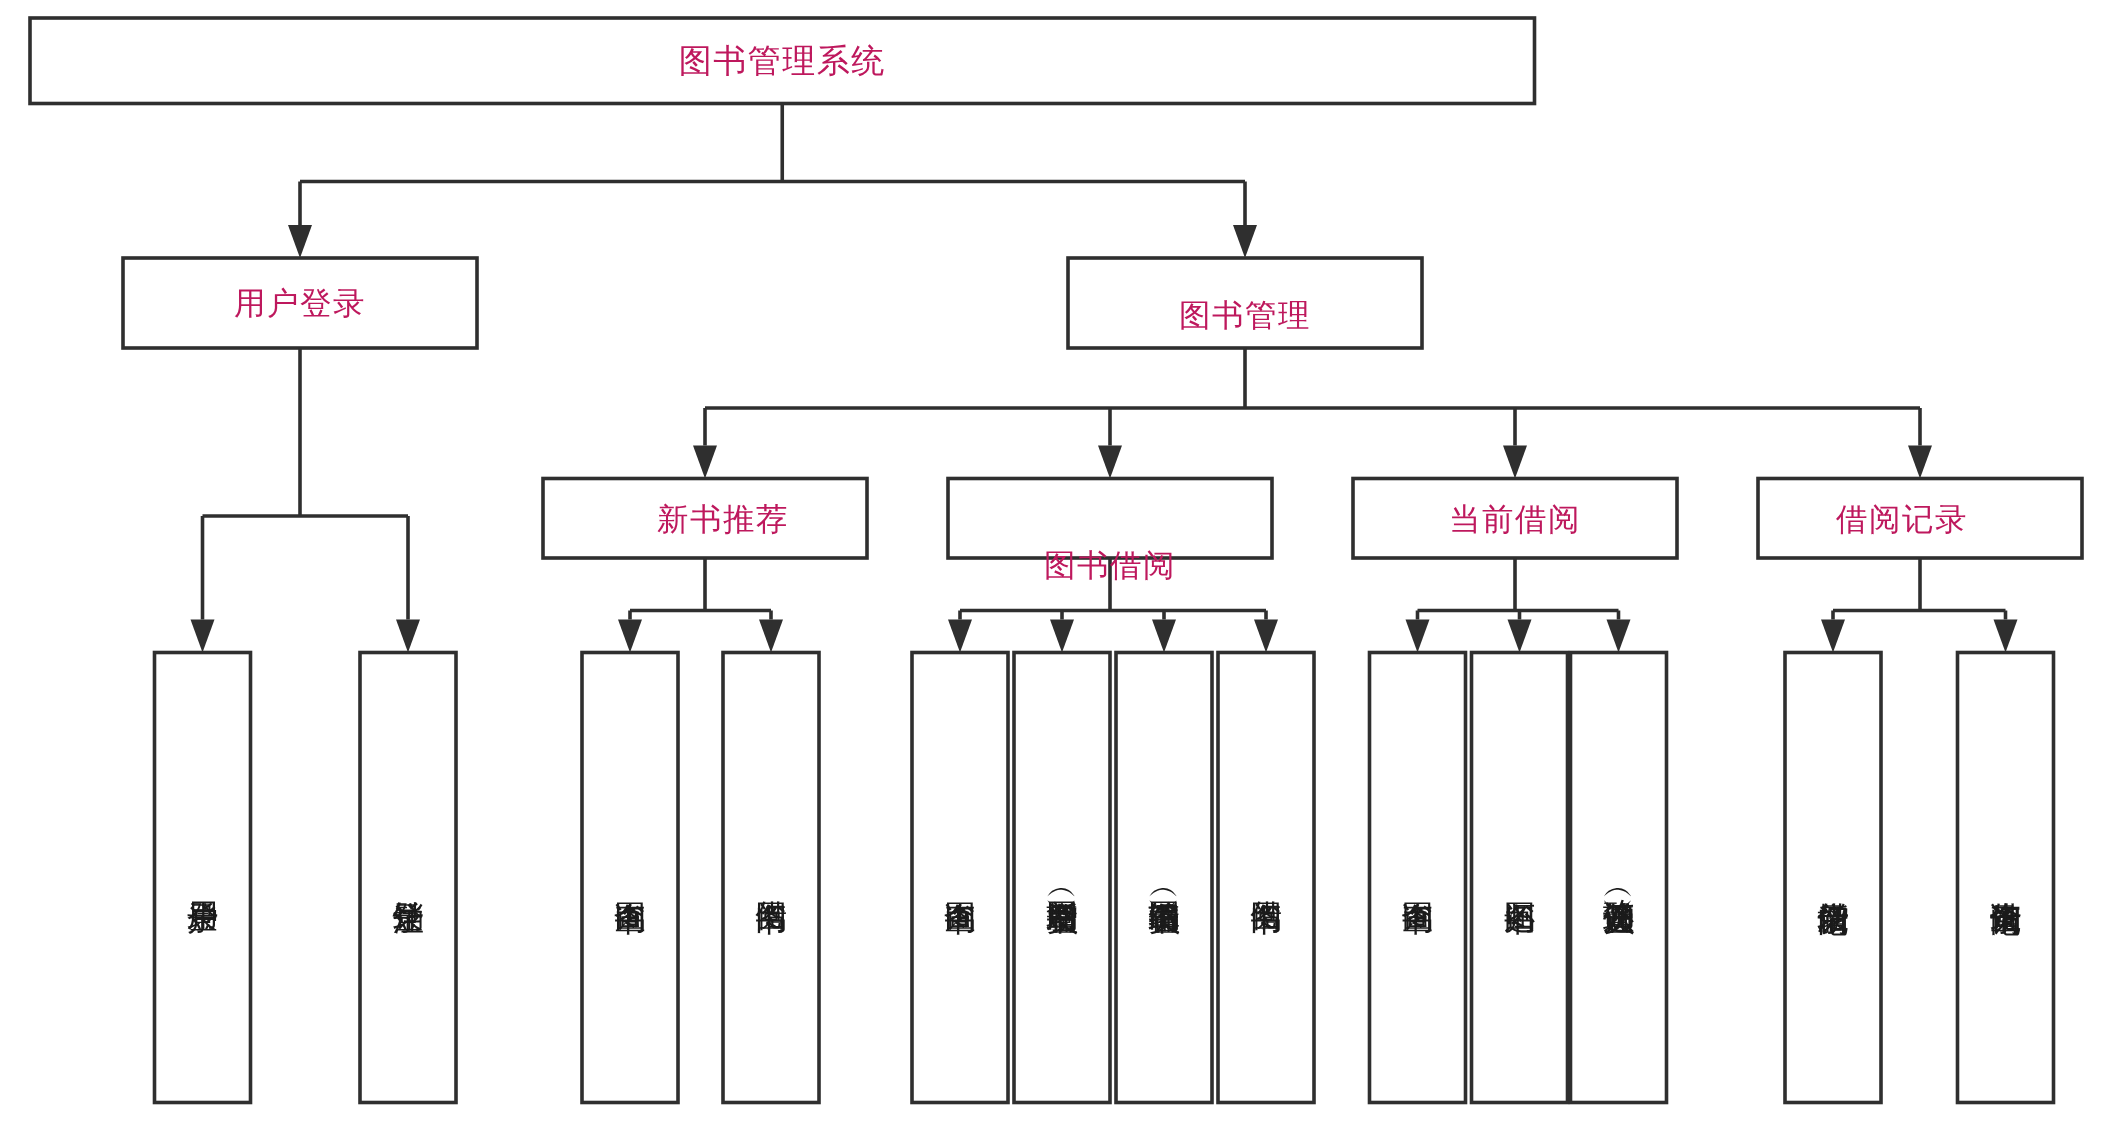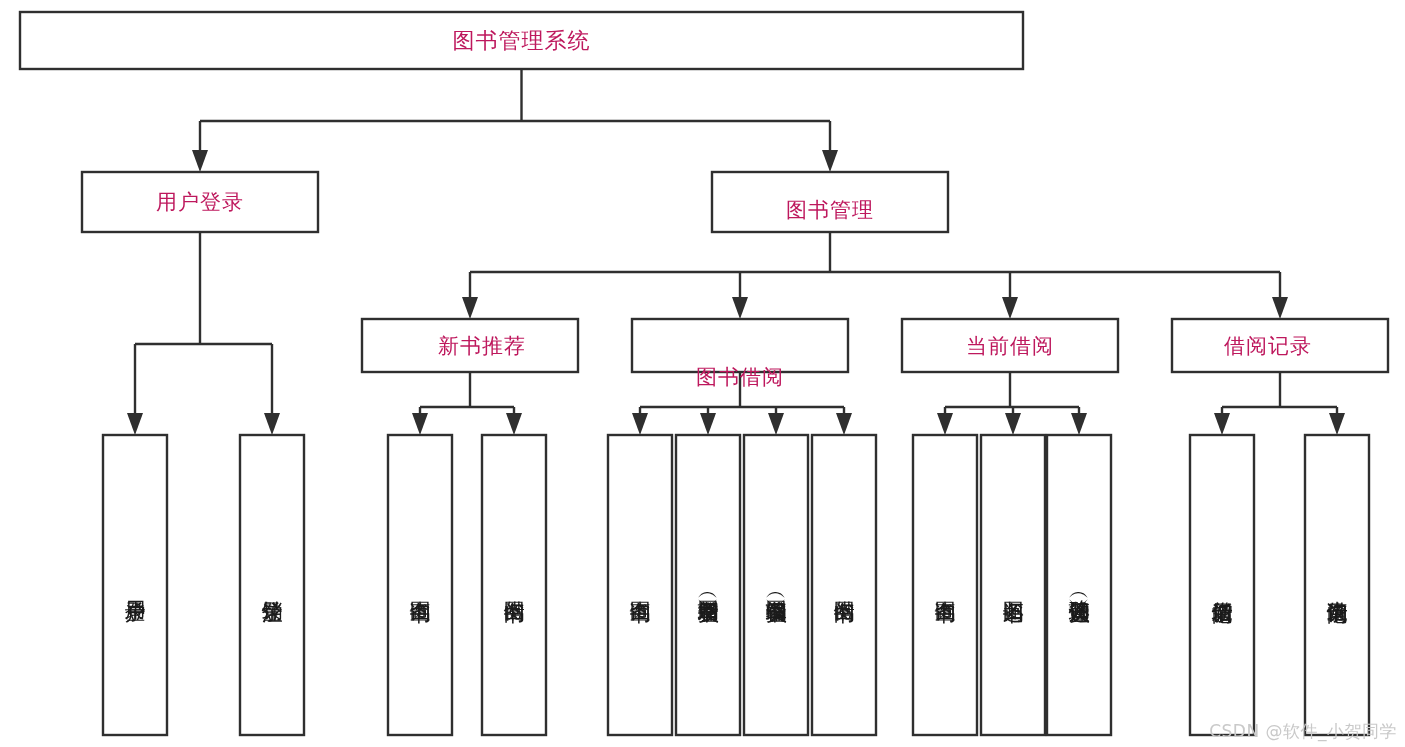--- a/index.html
+++ b/index.html
@@ -178,14 +178,13 @@
       <div class="vlabel-wrap" style="left: 744px; top: 435px; width: 64px; height: 300px;">编辑图书（管理员）</div>
       <div class="vlabel-wrap" style="left: 812px; top: 435px; width: 64px; height: 300px;">借阅图书</div>
       <div class="hlabel-wrap" style="left: 902px; top: 319px; width: 216px; height: 53px;">当前借阅</div>
       <div class="vlabel-wrap" style="left: 913px; top: 435px; width: 64px; height: 300px;">查询图书</div>
       <div class="vlabel-wrap" style="left: 981px; top: 435px; width: 64px; height: 300px;">归还图书</div>
       <div class="vlabel-wrap" style="left: 1047px; top: 435px; width: 64px; height: 300px;">确认归还（管理员）</div>
       <div class="hlabel-wrap" style="left: 1172px; top: 319px; width: 192px; height: 53px;">借阅记录</div>
       <div class="vlabel-wrap" style="left: 1190px; top: 435px; width: 64px; height: 300px;">新增借阅记录</div>
       <div class="vlabel-wrap" style="left: 1305px; top: 435px; width: 64px; height: 300px;">查询借阅记录</div>
     </div>
-  <div id="watermark">CSDN @软件_小贺同学</div>
 </div>
 
 </body></html>

